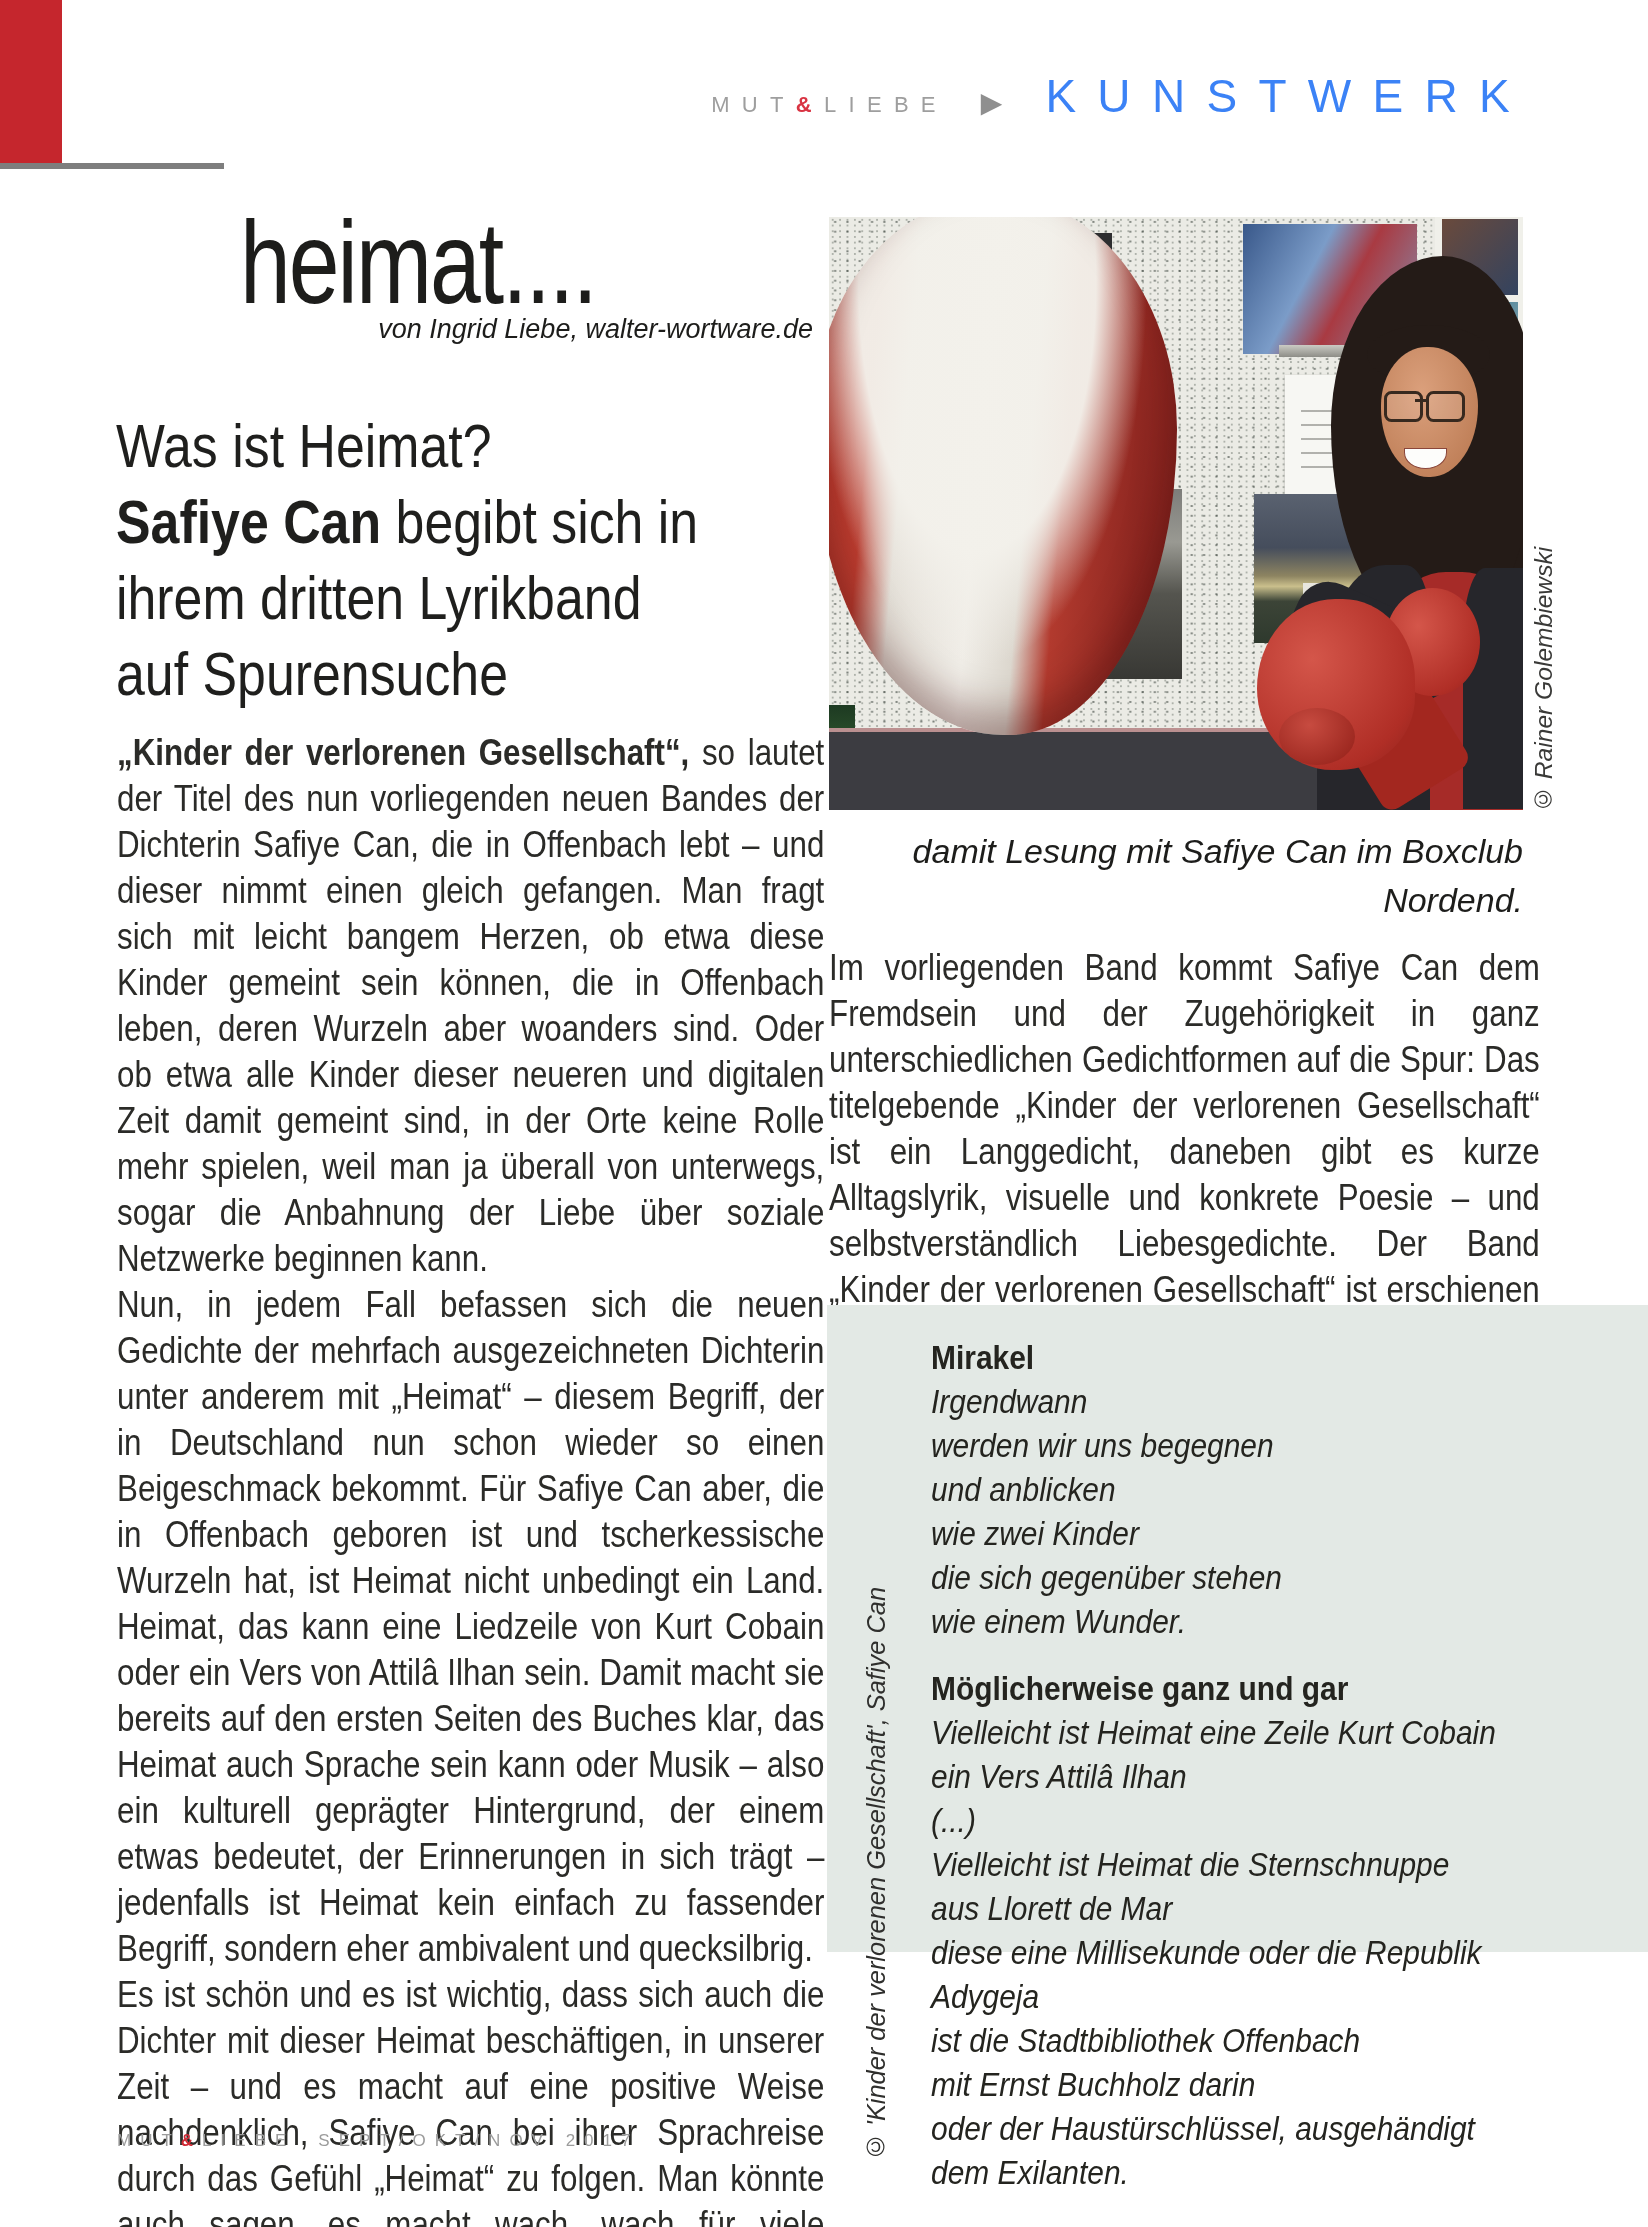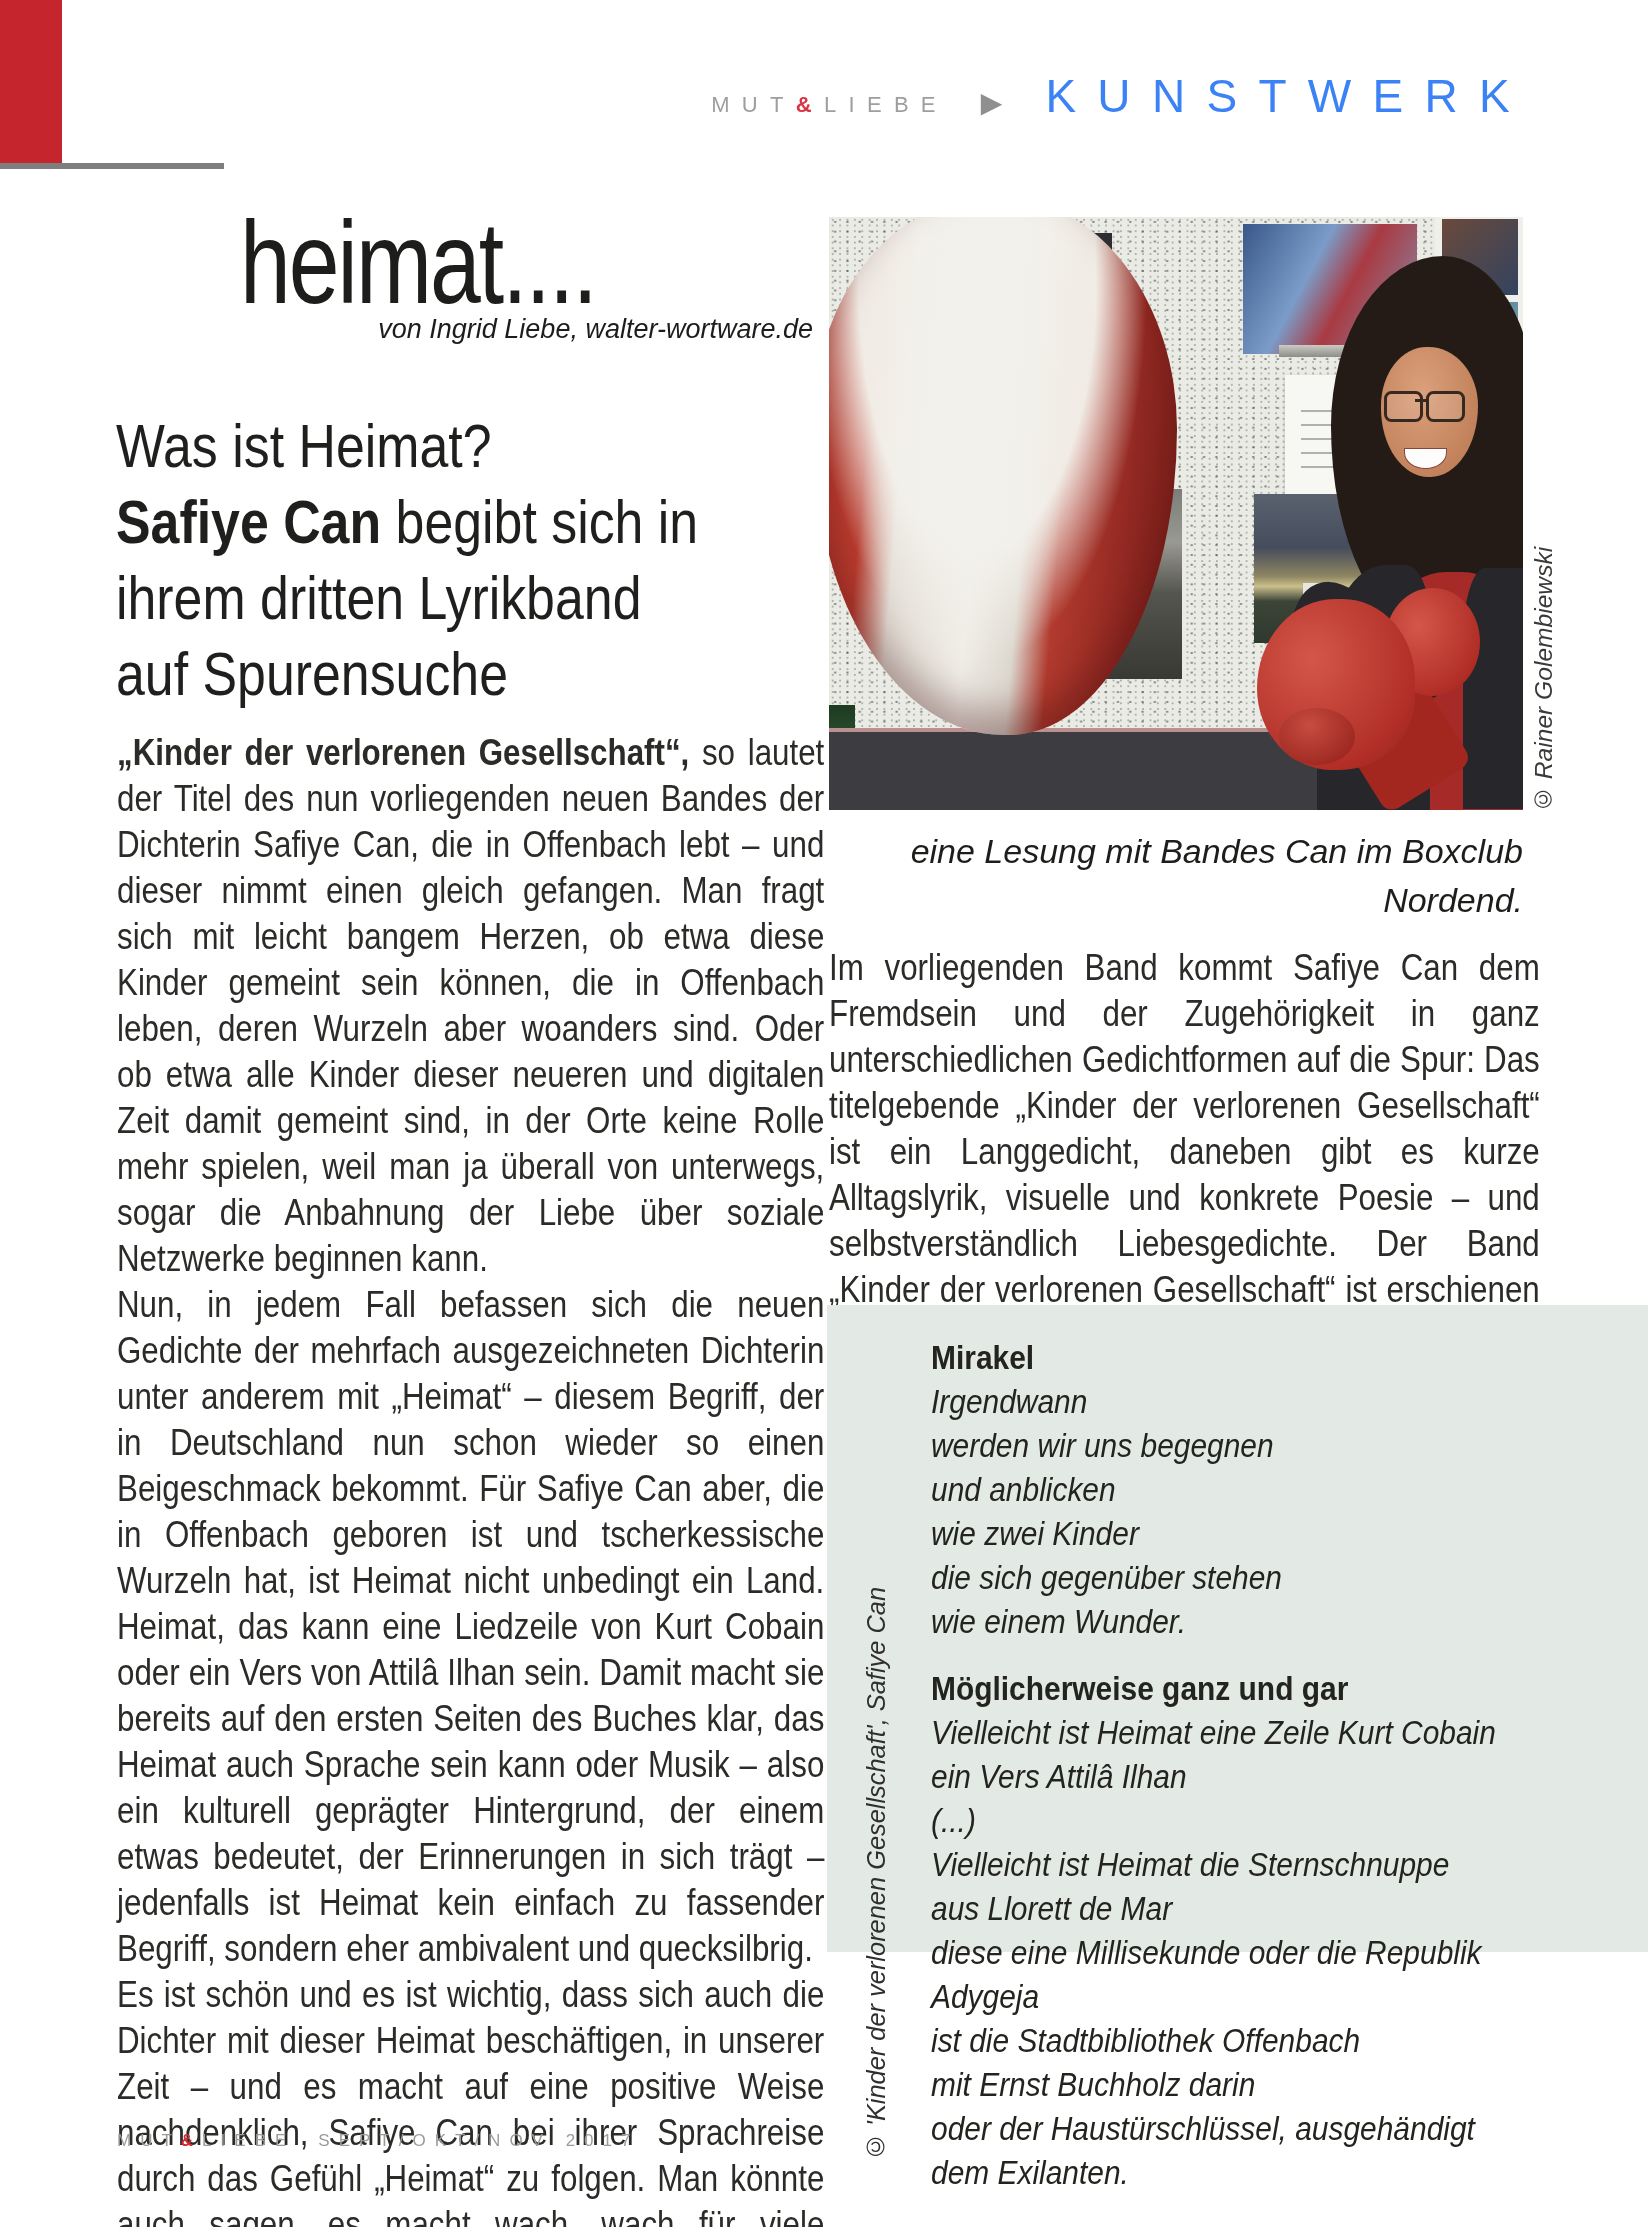--- a/index.html
+++ b/index.html
@@ -167,21 +167,21 @@
     <div class="ph-arm"></div>
     <div class="ph-glove-cuff"></div>
     <div class="ph-glove-b"></div>
     <div class="ph-glove-a"></div>
     <div class="ph-thumb"></div>
   </div>
 
   <div class="vcredit photo-credit">© Rainer Golembiewski</div>
 
   <div class="caption">
-    <div>eine Lesung mit Bandes Can im Boxclub Nordend.</div>
+    <div>damit Lesung mit Safiye Can im Boxclub Nordend.</div>
   </div>
 
   <div class="col col-right">
     <p>Im vorliegenden Band kommt Safiye Can dem Fremdsein und der Zugehörigkeit in ganz unterschiedlichen Gedichtformen auf die Spur: Das titelgebende „Kinder der verlorenen Gesellschaft“ ist ein Langgedicht, daneben gibt es kurze Alltagslyrik, visuelle und konkrete Poesie – und selbstverständlich Liebesgedichte. Der Band „Kinder der verlorenen Gesellschaft“ ist erschienen im Wallstein Verlag und kostet 18 Euro.</p>
   </div>
 
   <div class="poem-box">
     <div class="poem-content">
       <div class="poem-title">Mirakel</div>
       <div class="poem-line">Irgendwann</div>

